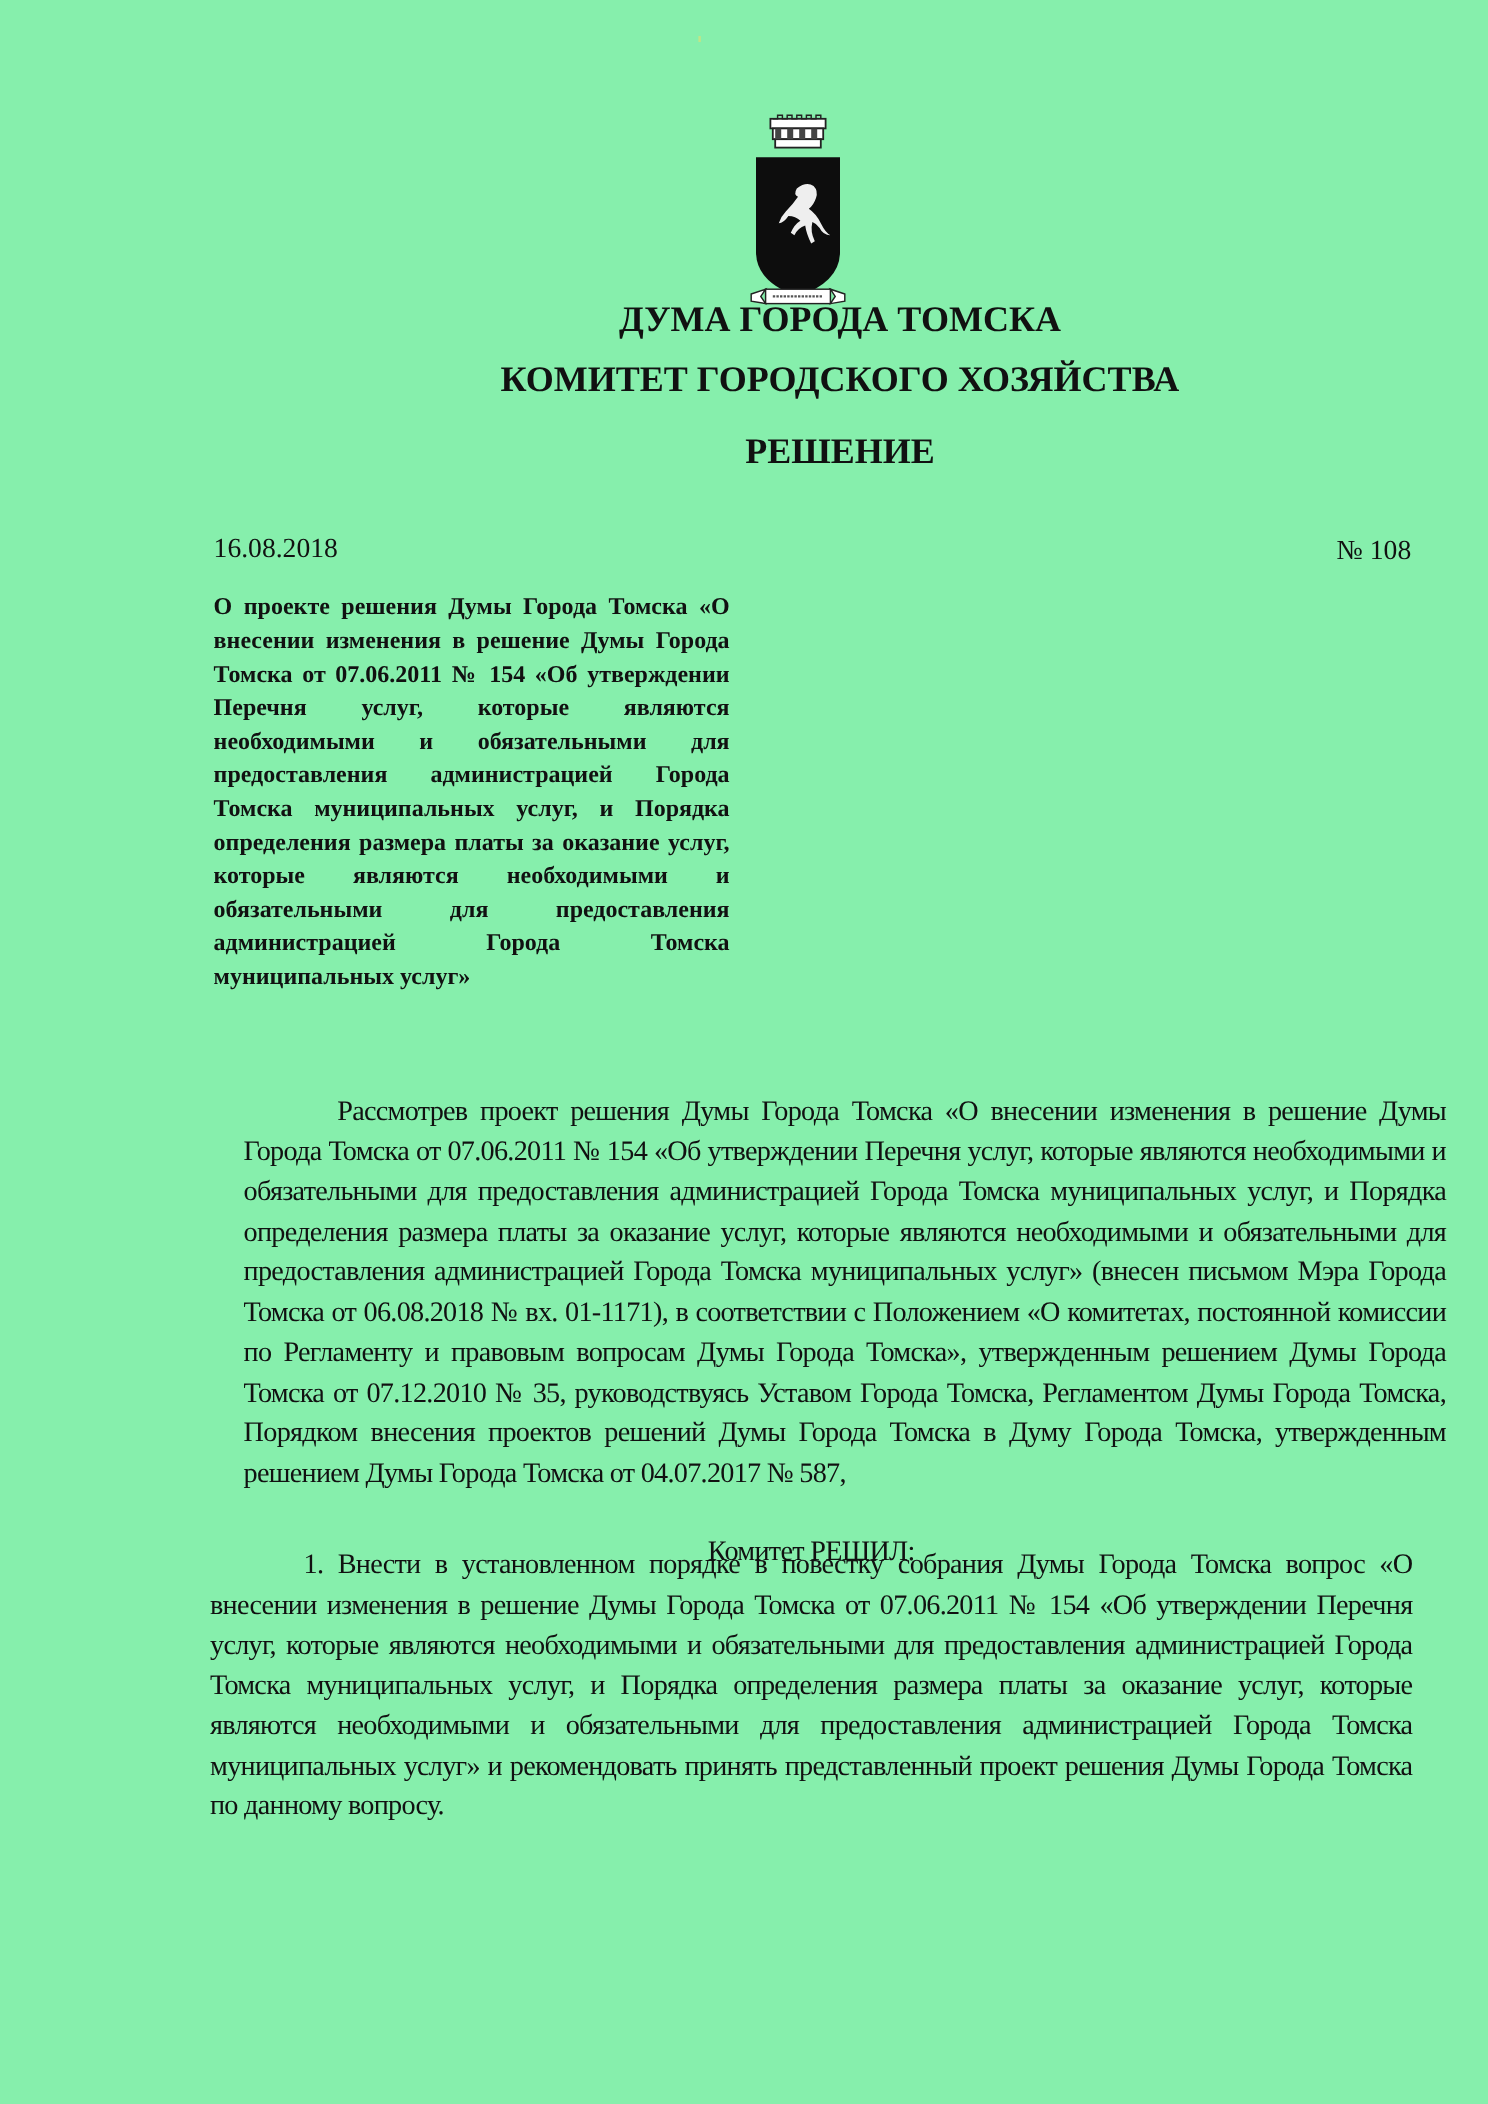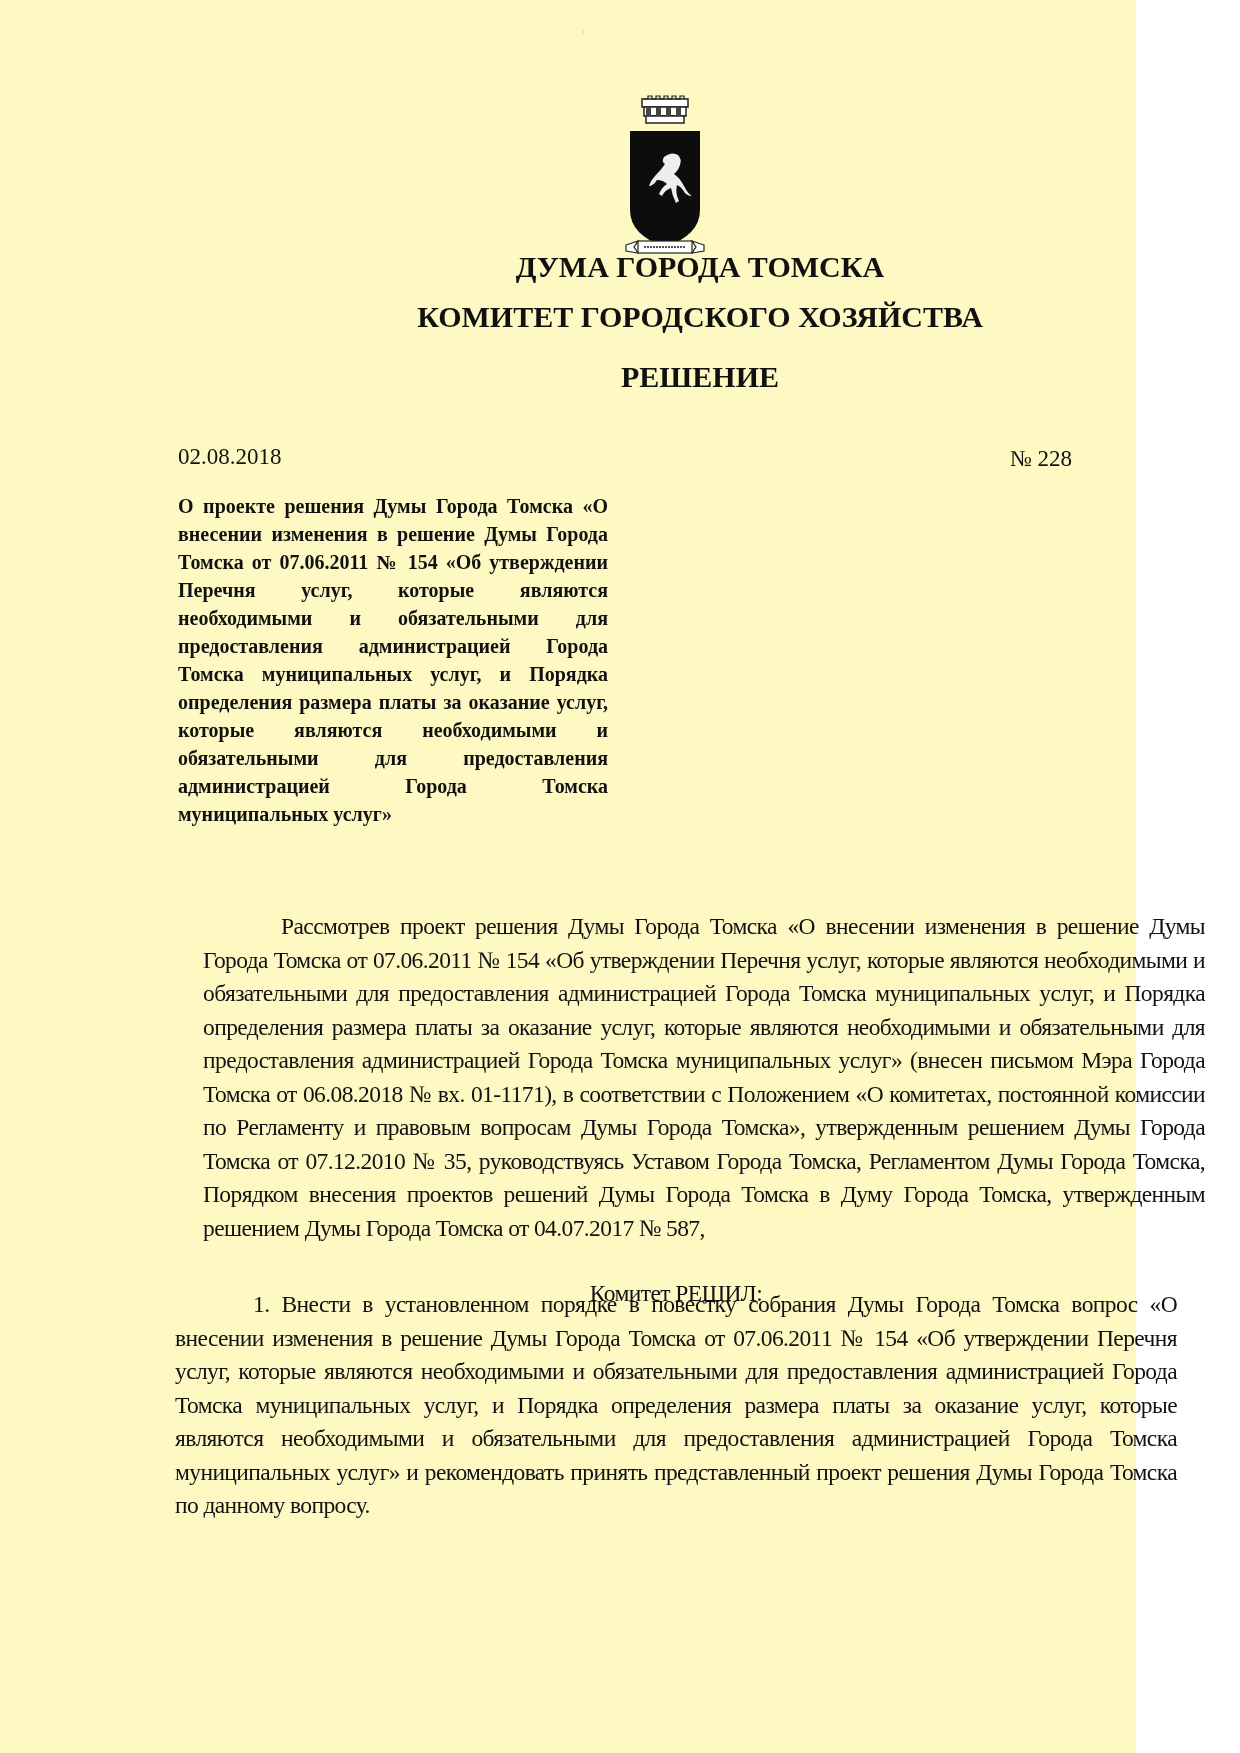--- a/index.html
+++ b/index.html
@@ -11,22 +11,22 @@
     width: 1240px;
     height: 1753px;
     position: relative;
     overflow: hidden;
     font-family: "Liberation Serif", "DejaVu Serif", serif;
     color: #111111;
   }
   .page {
     position: absolute;
     left: 0; top: 0;
-    width: 1136px; height: 1753px;
-    background: #fef9c3;
+    width: 1240px; height: 1753px;
+    background: #86efac;
   }
   
   .emblem {
     position: absolute;
     left: 620px;
     top: 95px;
     width: 90px;
     height: 160px;
   }
   .h-title {
@@ -116,22 +116,22 @@
       <path d="M84 150 L72 146 L76 152 L72 158 L84 156 Z" fill="#fff" stroke="#222" stroke-width="1.2"></path>
       <rect x="18" y="146" width="54" height="12" fill="#fff" stroke="#222" stroke-width="1.2"></rect>
       <line x1="24" y1="152" x2="66" y2="152" stroke="#555" stroke-width="2" stroke-dasharray="2 1"></line>
     </g>
   </svg>
 
   <div class="h-title h1">ДУМА ГОРОДА ТОМСКА</div>
   <div class="h-title h2">КОМИТЕТ ГОРОДСКОГО ХОЗЯЙСТВА</div>
   <div class="h-title h3">РЕШЕНИЕ</div>
 
-  <div class="date">02.08.2018</div>
-  <div class="number">№ 228</div>
+  <div class="date">16.08.2018</div>
+  <div class="number">№ 108</div>
 
   <div class="subject">О проекте решения Думы Города Томска «О внесении изменения в решение Думы Города Томска от 07.06.2011 № 154 «Об утверждении Перечня услуг, которые являются необходимыми и обязательными для предоставления администрацией Города Томска муниципальных услуг, и Порядка определения размера платы за оказание услуг, которые являются необходимыми и обязательными для предоставления администрацией Города Томска муниципальных услуг»</div>
 
   <div class="body-text para1">Рассмотрев проект решения Думы Города Томска «О внесении изменения в решение Думы Города Томска от 07.06.2011 № 154 «Об утверждении Перечня услуг, которые являются необходимыми и обязательными для предоставления администрацией Города Томска муниципальных услуг, и Порядка определения размера платы за оказание услуг, которые являются необходимыми и обязательными для предоставления администрацией Города Томска муниципальных услуг» (внесен письмом Мэра Города Томска от 06.08.2018 № вх. 01-1171), в соответствии с Положением «О комитетах, постоянной комиссии по Регламенту и правовым вопросам Думы Города Томска», утвержденным решением Думы Города Томска от 07.12.2010 № 35, руководствуясь Уставом Города Томска, Регламентом Думы Города Томска, Порядком внесения проектов решений Думы Города Томска в Думу Города Томска, утвержденным решением Думы Города Томска от 04.07.2017 № 587,</div>
 
   <div class="resolved">Комитет РЕШИЛ:</div>
 
   <div class="body-text para2"><span class="num">1.</span><span>Внести в установленном порядке в повестку собрания Думы Города Томска вопрос «О внесении изменения в решение Думы Города Томска от 07.06.2011 № 154 «Об утверждении Перечня услуг, которые являются необходимыми и обязательными для предоставления администрацией Города Томска муниципальных услуг, и Порядка определения размера платы за оказание услуг, которые являются необходимыми и обязательными для предоставления администрацией Города Томска муниципальных услуг» и рекомендовать принять представленный проект решения Думы Города Томска по данному вопросу.</span></div>
 
   <div class="stray" style="left:582px; top:30px;"></div>

